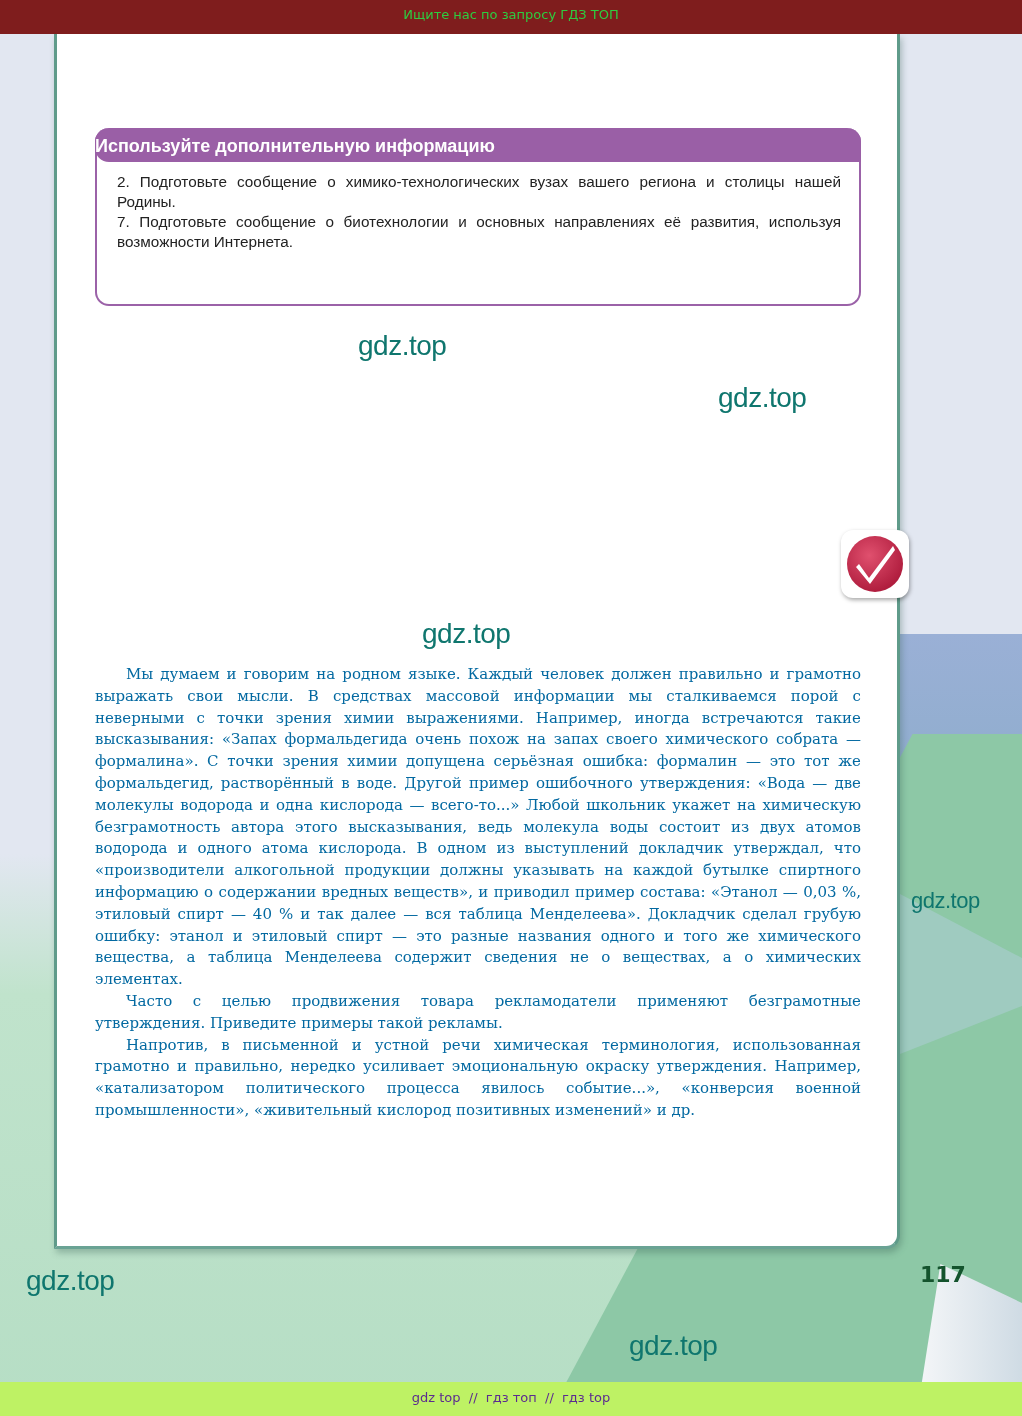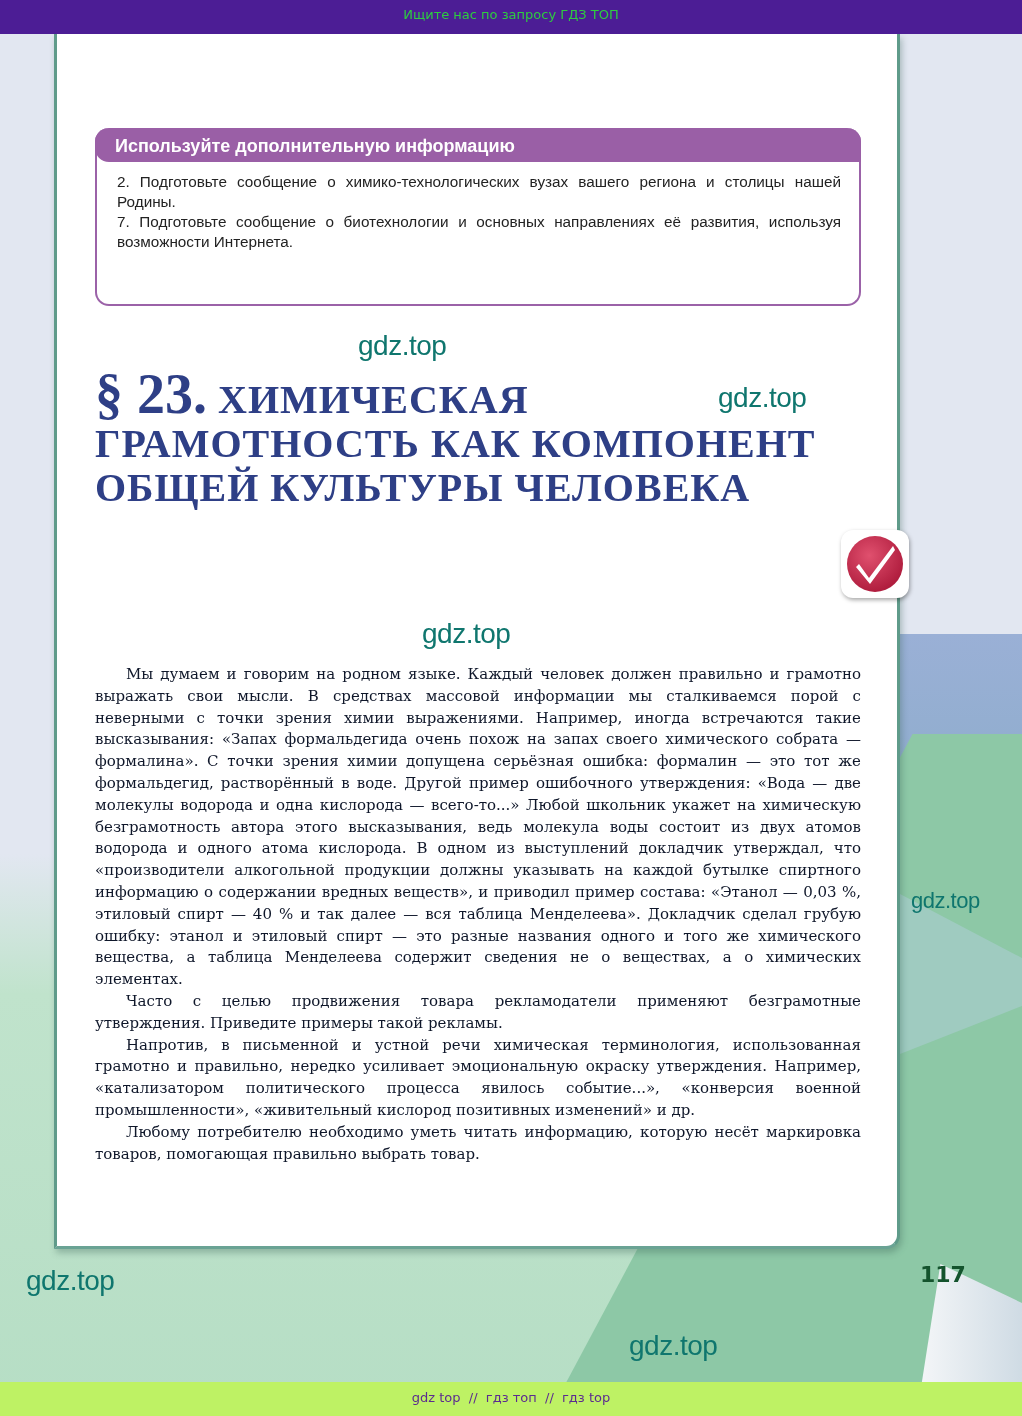--- a/index.html
+++ b/index.html
@@ -3,21 +3,21 @@
 <meta charset="utf-8">
 <style>
   html, body { margin: 0; padding: 0; }
   body {
     width: 1022px; height: 1416px; position: relative; overflow: hidden;
     background: #ffffff;
     font-family: "Liberation Sans", sans-serif;
   }
   .top-banner {
     position: absolute; left: 0; top: 0; width: 1022px; height: 34px;
-    background: #4c1d95; text-align: center;
+    background: #7f1d1d; text-align: center;
     font-family: "DejaVu Sans", sans-serif; font-size: 13px; color: #2ecc40;
     line-height: 30px;
   }
   .scan {
     position: absolute; left: 0; top: 34px; width: 1022px; height: 1348px;
     background: #e2e7f1; overflow: hidden;
   }
   .bg-shape { position: absolute; }
   .bg1 {
     left: 0; top: 820px; width: 1022px; height: 560px;
@@ -52,21 +52,21 @@
   }
   .info-box {
     position: absolute; left: 38px; top: 94px; width: 762px; height: 176px;
     border: 2px solid #9b62a8; border-radius: 14px; border-top: none;
     background: #fff;
   }
   .info-header {
     position: absolute; left: -2px; top: 0; width: 766px; height: 34px;
     background: #9a5fa6; border-radius: 14px 14px 0 14px;
     color: #fff; font-weight: bold; font-size: 18px; line-height: 36px;
-    padding-left: 20px; box-sizing: border-box;
+    box-sizing: border-box;
     font-family: "Liberation Sans", sans-serif;
   }
   .info-items {
     position: absolute; left: 20px; top: 44px; width: 724px;
     font-size: 15.3px; line-height: 20px; color: #222;
     font-family: "Liberation Sans", sans-serif; text-align: justify;
   }
   .info-items p { margin: 0; }
   .wm {
     position: absolute; color: #0f766e; font-family: Liberation Sans, sans-serif;
@@ -90,21 +90,21 @@
   }
   .check-badge {
     position: absolute; left: 784px; top: 496px; width: 68px; height: 68px;
     background: #fff; border-radius: 12px;
     box-shadow: 1px 2px 4px rgba(0,0,0,0.35); z-index: 4;
   }
   .check-badge svg { position: absolute; left: 4px; top: 4px; }
   .body-text {
     position: absolute; left: 38px; top: 630px; width: 766px;
     font-family: "DejaVu Serif", serif; font-size: 15px; line-height: 21.8px;
-    color: #0f172a; text-align: justify;
+    color: #0369a1; text-align: justify;
   }
   .body-text p { margin: 0; text-indent: 31px; }
   .page-number {
     position: absolute; left: 920px; top: 1228px; font-family: "DejaVu Sans", sans-serif;
     font-weight: bold; font-size: 22px; color: #14532d; z-index: 3;
   }
   .bottom-banner {
     position: absolute; left: 0; top: 1382px; width: 1022px; height: 34px;
     background: #bef264; text-align: center; color: #5b2b8f;
     font-family: "DejaVu Sans", sans-serif; font-size: 13px; line-height: 32px;
@@ -127,44 +127,38 @@
   <div class="page">
 
     <div class="info-box">
       <div class="info-header">Используйте дополнительную информацию</div>
       <div class="info-items">
         <p>2. Подготовьте сообщение о химико-технологических вузах вашего региона и столицы нашей Родины.</p>
         <p>7. Подготовьте сообщение о биотехнологии и основных направлениях её развития, используя возможности Интернета.</p>
       </div>
     </div>
 
-    <div class="title">
-      <span class="line1"><span class="num">§ 23.</span> <span>ХИМИЧЕСКАЯ</span></span>
-      <span style="display:block">ГРАМОТНОСТЬ КАК КОМПОНЕНТ</span>
-      <span style="display:block">ОБЩЕЙ КУЛЬТУРЫ ЧЕЛОВЕКА</span>
-    </div>
 
     <div class="check-badge">
       <svg width="60" height="60" viewBox="0 0 60 60">
         <defs>
           <radialGradient id="rg" cx="40%" cy="35%" r="65%">
             <stop offset="0%" stop-color="#e0506e"></stop>
             <stop offset="100%" stop-color="#b01d3e"></stop>
           </radialGradient>
         </defs>
         <circle cx="30" cy="30" r="28" fill="url(#rg)"></circle>
         <path d="M14 30 L24 44 L48 12 L50 16 L25 50 L11 33 Z" fill="#ffffff"></path>
       </svg>
     </div>
 
     <div class="body-text">
       <p>Мы думаем и говорим на родном языке. Каждый человек должен правильно и грамотно выражать свои мысли. В средствах массовой информации мы сталкиваемся порой с неверными с точки зрения химии выражениями. Например, иногда встречаются такие высказывания: «Запах формальдегида очень похож на запах своего химического собрата — формалина». С точки зрения химии допущена серьёзная ошибка: формалин — это тот же формальдегид, растворённый в воде. Другой пример ошибочного утверждения: «Вода — две молекулы водорода и одна кислорода — всего-то...» Любой школьник укажет на химическую безграмотность автора этого высказывания, ведь молекула воды состоит из двух атомов водорода и одного атома кислорода. В одном из выступлений докладчик утверждал, что «производители алкогольной продукции должны указывать на каждой бутылке спиртного информацию о содержании вредных веществ», и приводил пример состава: «Этанол — 0,03 %, этиловый спирт — 40 % и так далее — вся таблица Менделеева». Докладчик сделал грубую ошибку: этанол и этиловый спирт — это разные названия одного и того же химического вещества, а таблица Менделеева содержит сведения не о веществах, а о химических элементах.</p>
       <p>Часто с целью продвижения товара рекламодатели применяют безграмотные утверждения. Приведите примеры такой рекламы.</p>
       <p>Напротив, в письменной и устной речи химическая терминология, использованная грамотно и правильно, нередко усиливает эмоциональную окраску утверждения. Например, «катализатором политического процесса явилось событие...», «конверсия военной промышленности», «живительный кислород позитивных изменений» и др.</p>
-      <p>Любому потребителю необходимо уметь читать информацию, которую несёт маркировка товаров, помогающая правильно выбрать товар.</p>
     </div>
   </div>
 
   <div class="page-number">117</div>
 </div>
 
 <div class="wm" style="left:358px; top:330px;">gdz.top</div>
 <div class="wm" style="left:718px; top:382px;">gdz.top</div>
 <div class="wm" style="left:422px; top:618px;">gdz.top</div>
 <div class="wm" style="left:911px; top:888px; font-size:22px;">gdz.top</div>

